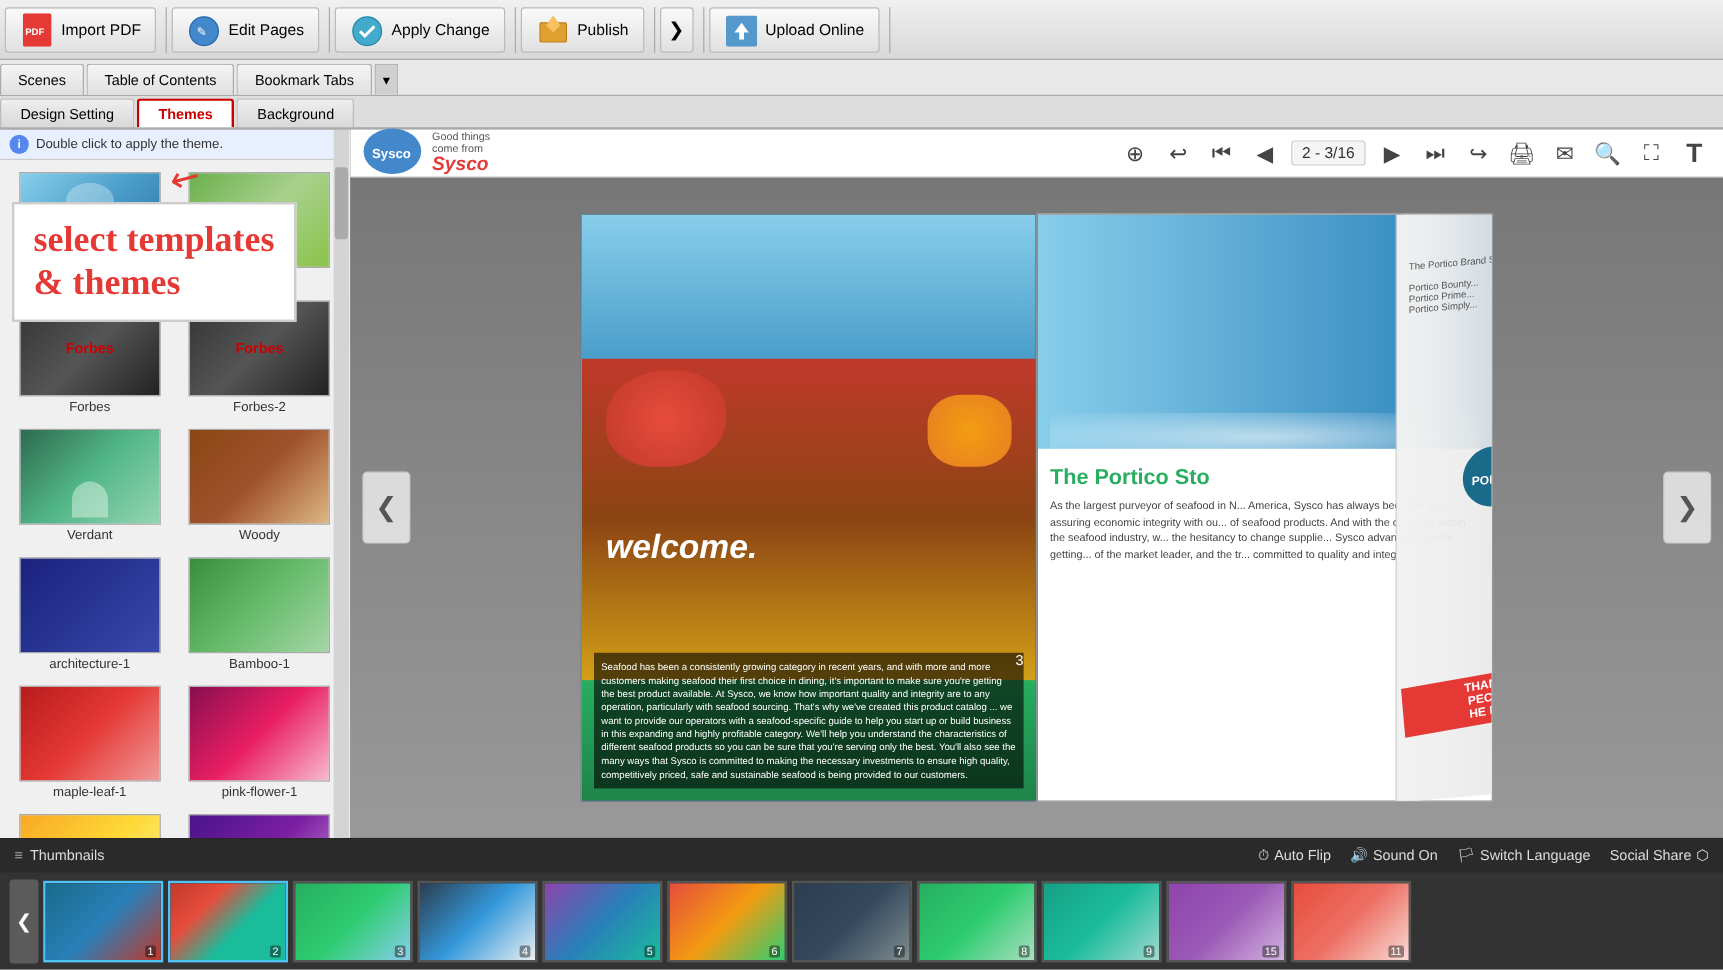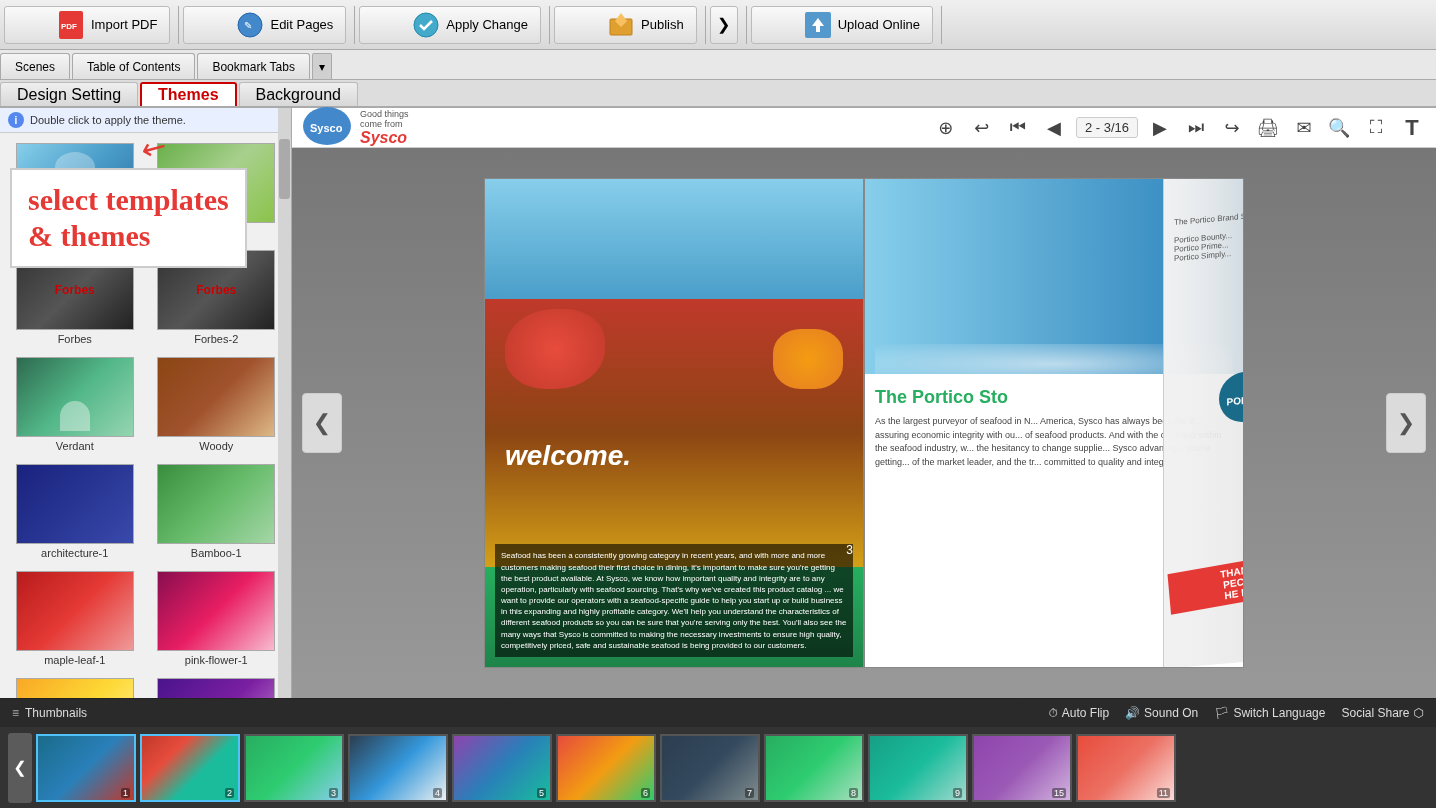--- a/index.html
+++ b/index.html
@@ -20,21 +20,21 @@
       gap: 6px;
       padding: 4px 12px;
       border: 1px solid #bbb;
       border-radius: 3px;
       background: linear-gradient(to bottom, #fafafa, #e0e0e0);
       cursor: pointer;
       font-size: 13px;
       height: 38px;
       margin-right: 4px;
     }
-    .toolbar-icon { width: 28px; height: 28px; display: flex; align-items: center; justify-content: center; font-size: 18px; margin-left: 40px; }
+    .toolbar-icon { width: 28px; height: 28px; display: flex; align-items: flex-end; justify-content: center; font-size: 18px; }
     .toolbar-divider { width: 1px; height: 38px; background: #aaa; margin: 0 4px; }
     .toolbar-arrow-btn {
       background: linear-gradient(to bottom, #fafafa, #e0e0e0);
       border: 1px solid #bbb;
       border-radius: 3px;
       width: 28px;
       height: 38px;
       display: flex; align-items: center; justify-content: center;
       cursor: pointer;
       font-size: 16px;
@@ -74,21 +74,21 @@
       height: 28px;
       align-items: flex-end;
     }
     .subtab-btn {
       padding: 4px 16px;
       border: 1px solid #bbb;
       border-bottom: none;
       border-radius: 3px 3px 0 0;
       background: linear-gradient(to bottom, #efefef, #d8d8d8);
       cursor: pointer;
-      font-size: 16px;
+      font-size: 12px;
       height: 24px;
       display: flex; align-items: center;
       margin-right: 2px;
     }
     .subtab-btn.active {
       background: white;
       border-bottom: 1px solid white;
       font-weight: bold;
       color: #c00;
       border: 2px solid #c00;

